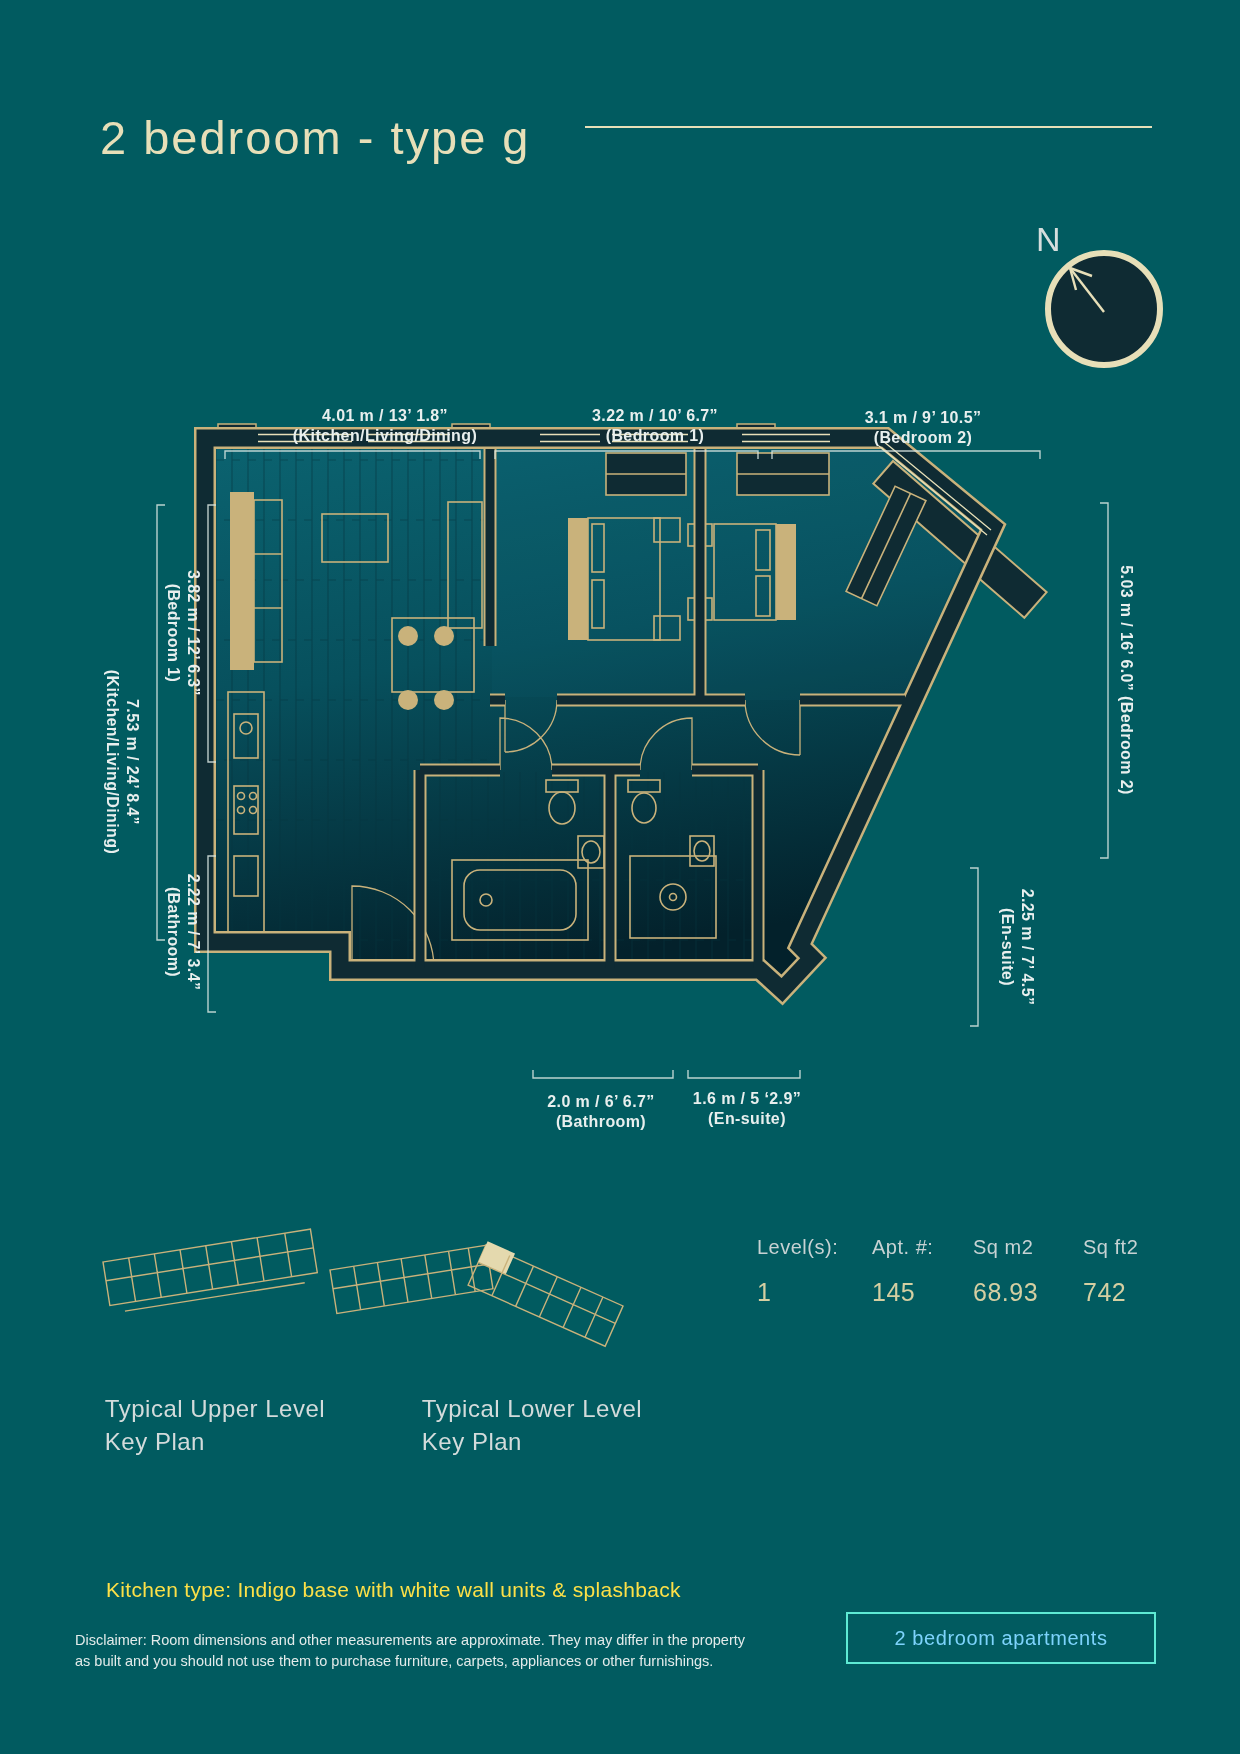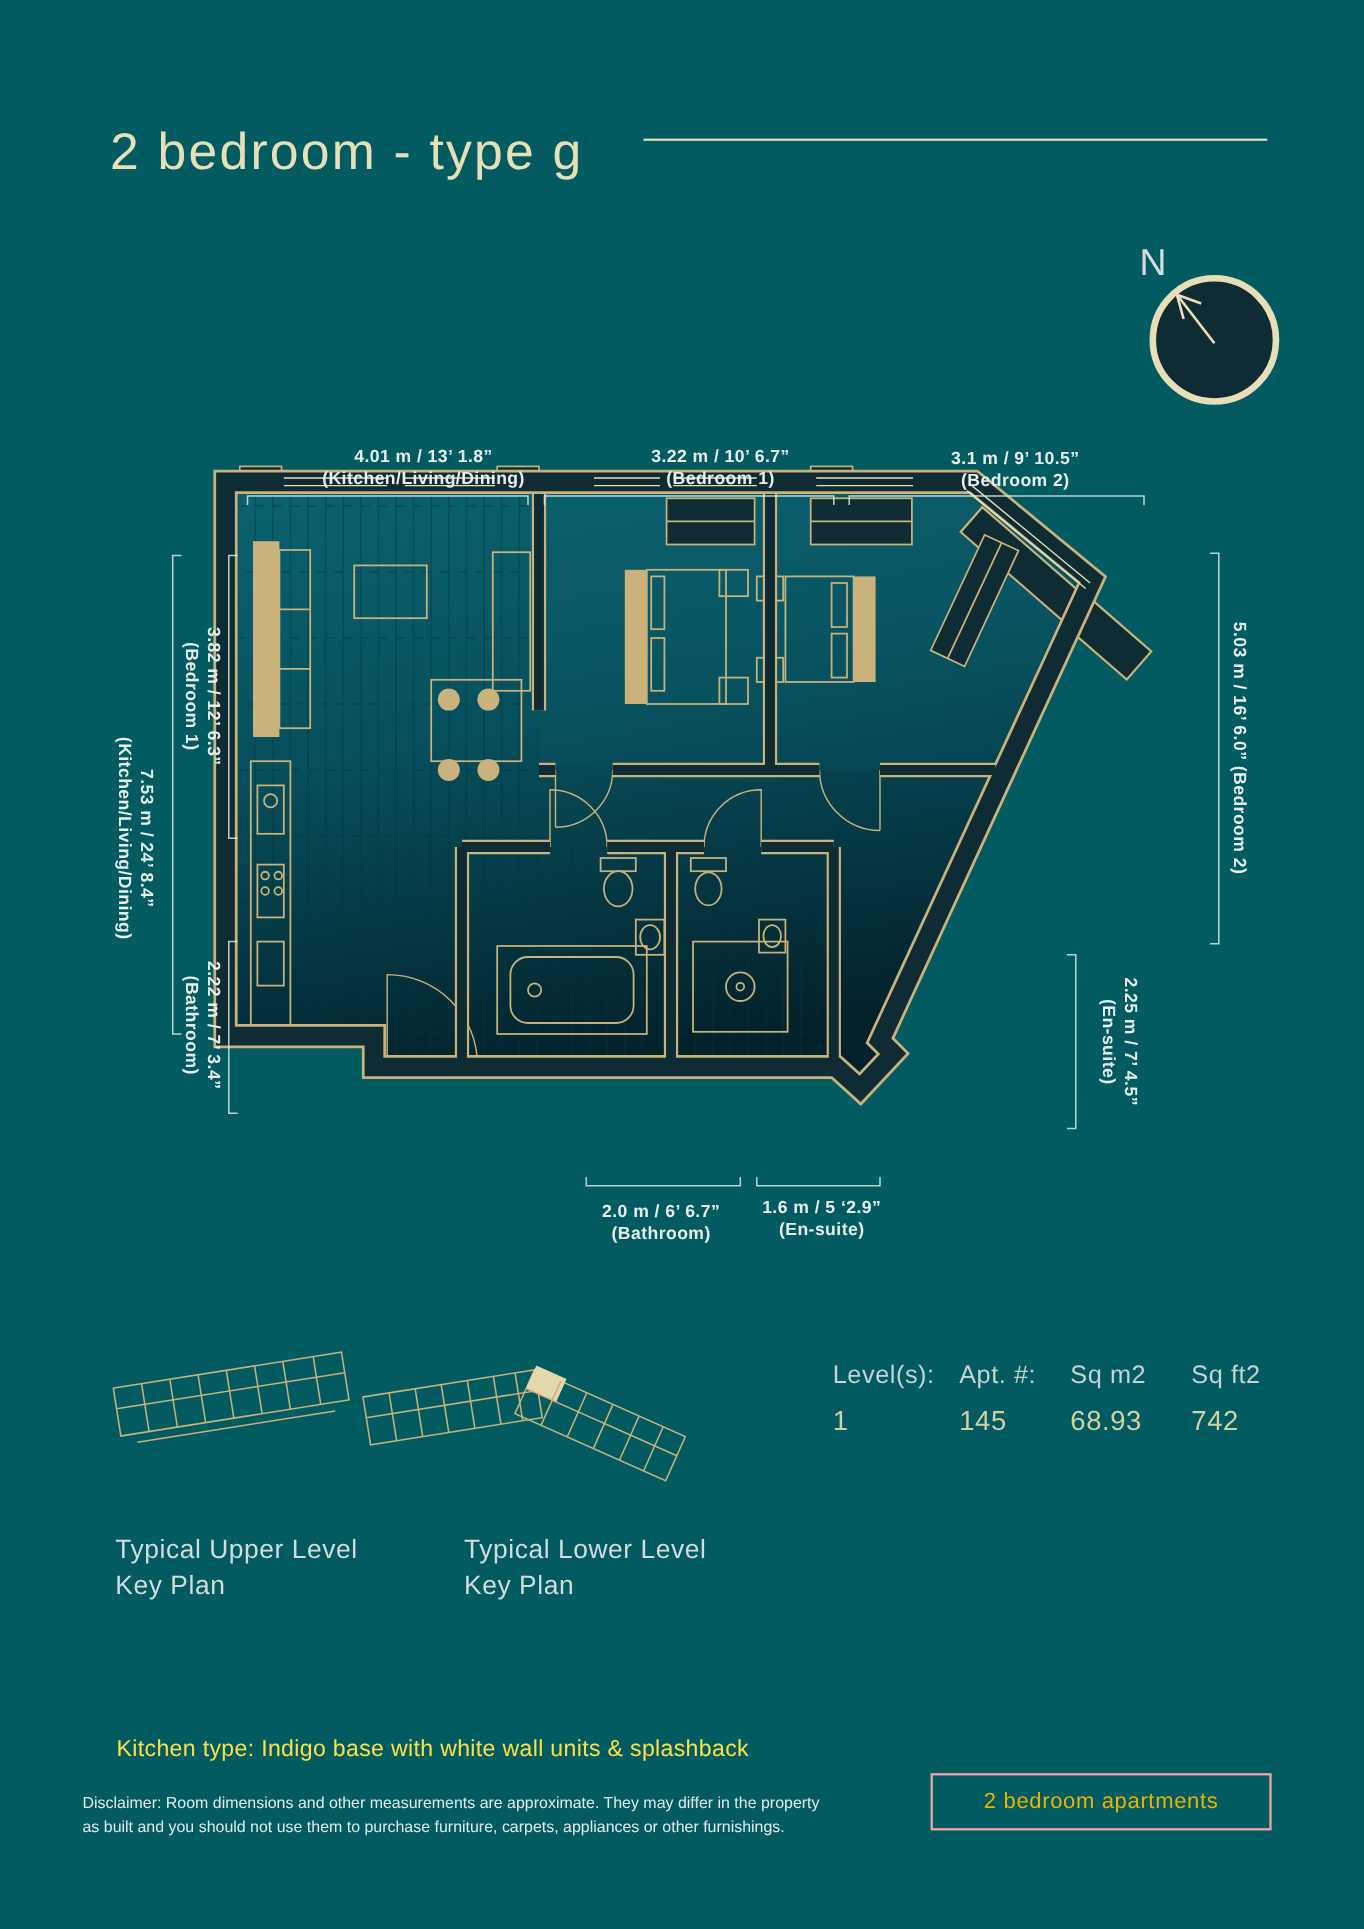--- a/index.html
+++ b/index.html
@@ -6,29 +6,29 @@
   .page{position:relative;width:1240px;height:1754px;background:#015B60;overflow:hidden;
         font-family:"Liberation Sans",sans-serif;}
   .page-title{position:absolute;left:84px;top:94px;margin:16px;font-size:47px;font-weight:400;
         letter-spacing:2px;color:#E7DFB8;}
   .title-rule{position:absolute;left:585px;top:126px;width:567px;height:2px;background:#E7DFB8;}
   .compass-n{position:absolute;left:1036px;top:220px;font-size:34px;color:#D6DEDD;font-weight:400;}
   svg.plan{position:absolute;left:0;top:0;}
   .dim{position:absolute;transform:translateX(-50%);text-align:center;font-size:16px;font-weight:700;
        color:#E8EFEE;line-height:20px;letter-spacing:0.4px;white-space:nowrap;}
   .dim.rot{transform:rotate(90deg);}
-  .th{position:absolute;font-size:23px;color:#C7D2D3;letter-spacing:0.5px;}
+  .th{position:absolute;font-size:20px;color:#C7D2D3;letter-spacing:0.5px;}
   .td{position:absolute;font-size:25px;color:#D5CFA2;letter-spacing:0.5px;}
   .keyplan-label{position:absolute;transform:translateX(-50%);text-align:left;font-size:24px;
        color:#D3DBDB;line-height:33px;letter-spacing:0.5px;}
   .kitchen-note{position:absolute;left:75px;top:1578px;font-size:21px;color:#fde047;letter-spacing:0.3px;margin-left:31px;}
   .disclaimer{position:absolute;left:75px;top:1630px;width:680px;font-size:14.5px;line-height:21px;
        color:#E3EBEA;}
-  .badge{position:absolute;left:846px;top:1612px;width:306px;height:48px;border:2px solid #fca5a5;
-       display:flex;align-items:center;justify-content:center;font-size:20px;color:#eab308;
+  .badge{position:absolute;left:846px;top:1612px;width:306px;height:48px;border:2px solid #5eead4;
+       display:flex;align-items:center;justify-content:center;font-size:20px;color:#7dd3fc;
        letter-spacing:0.6px;}
 </style>
 </head>
 <body>
 
 <div class="page">
 
   <h1 class="page-title">2 bedroom - type g</h1>
   <div class="title-rule"></div>
 

